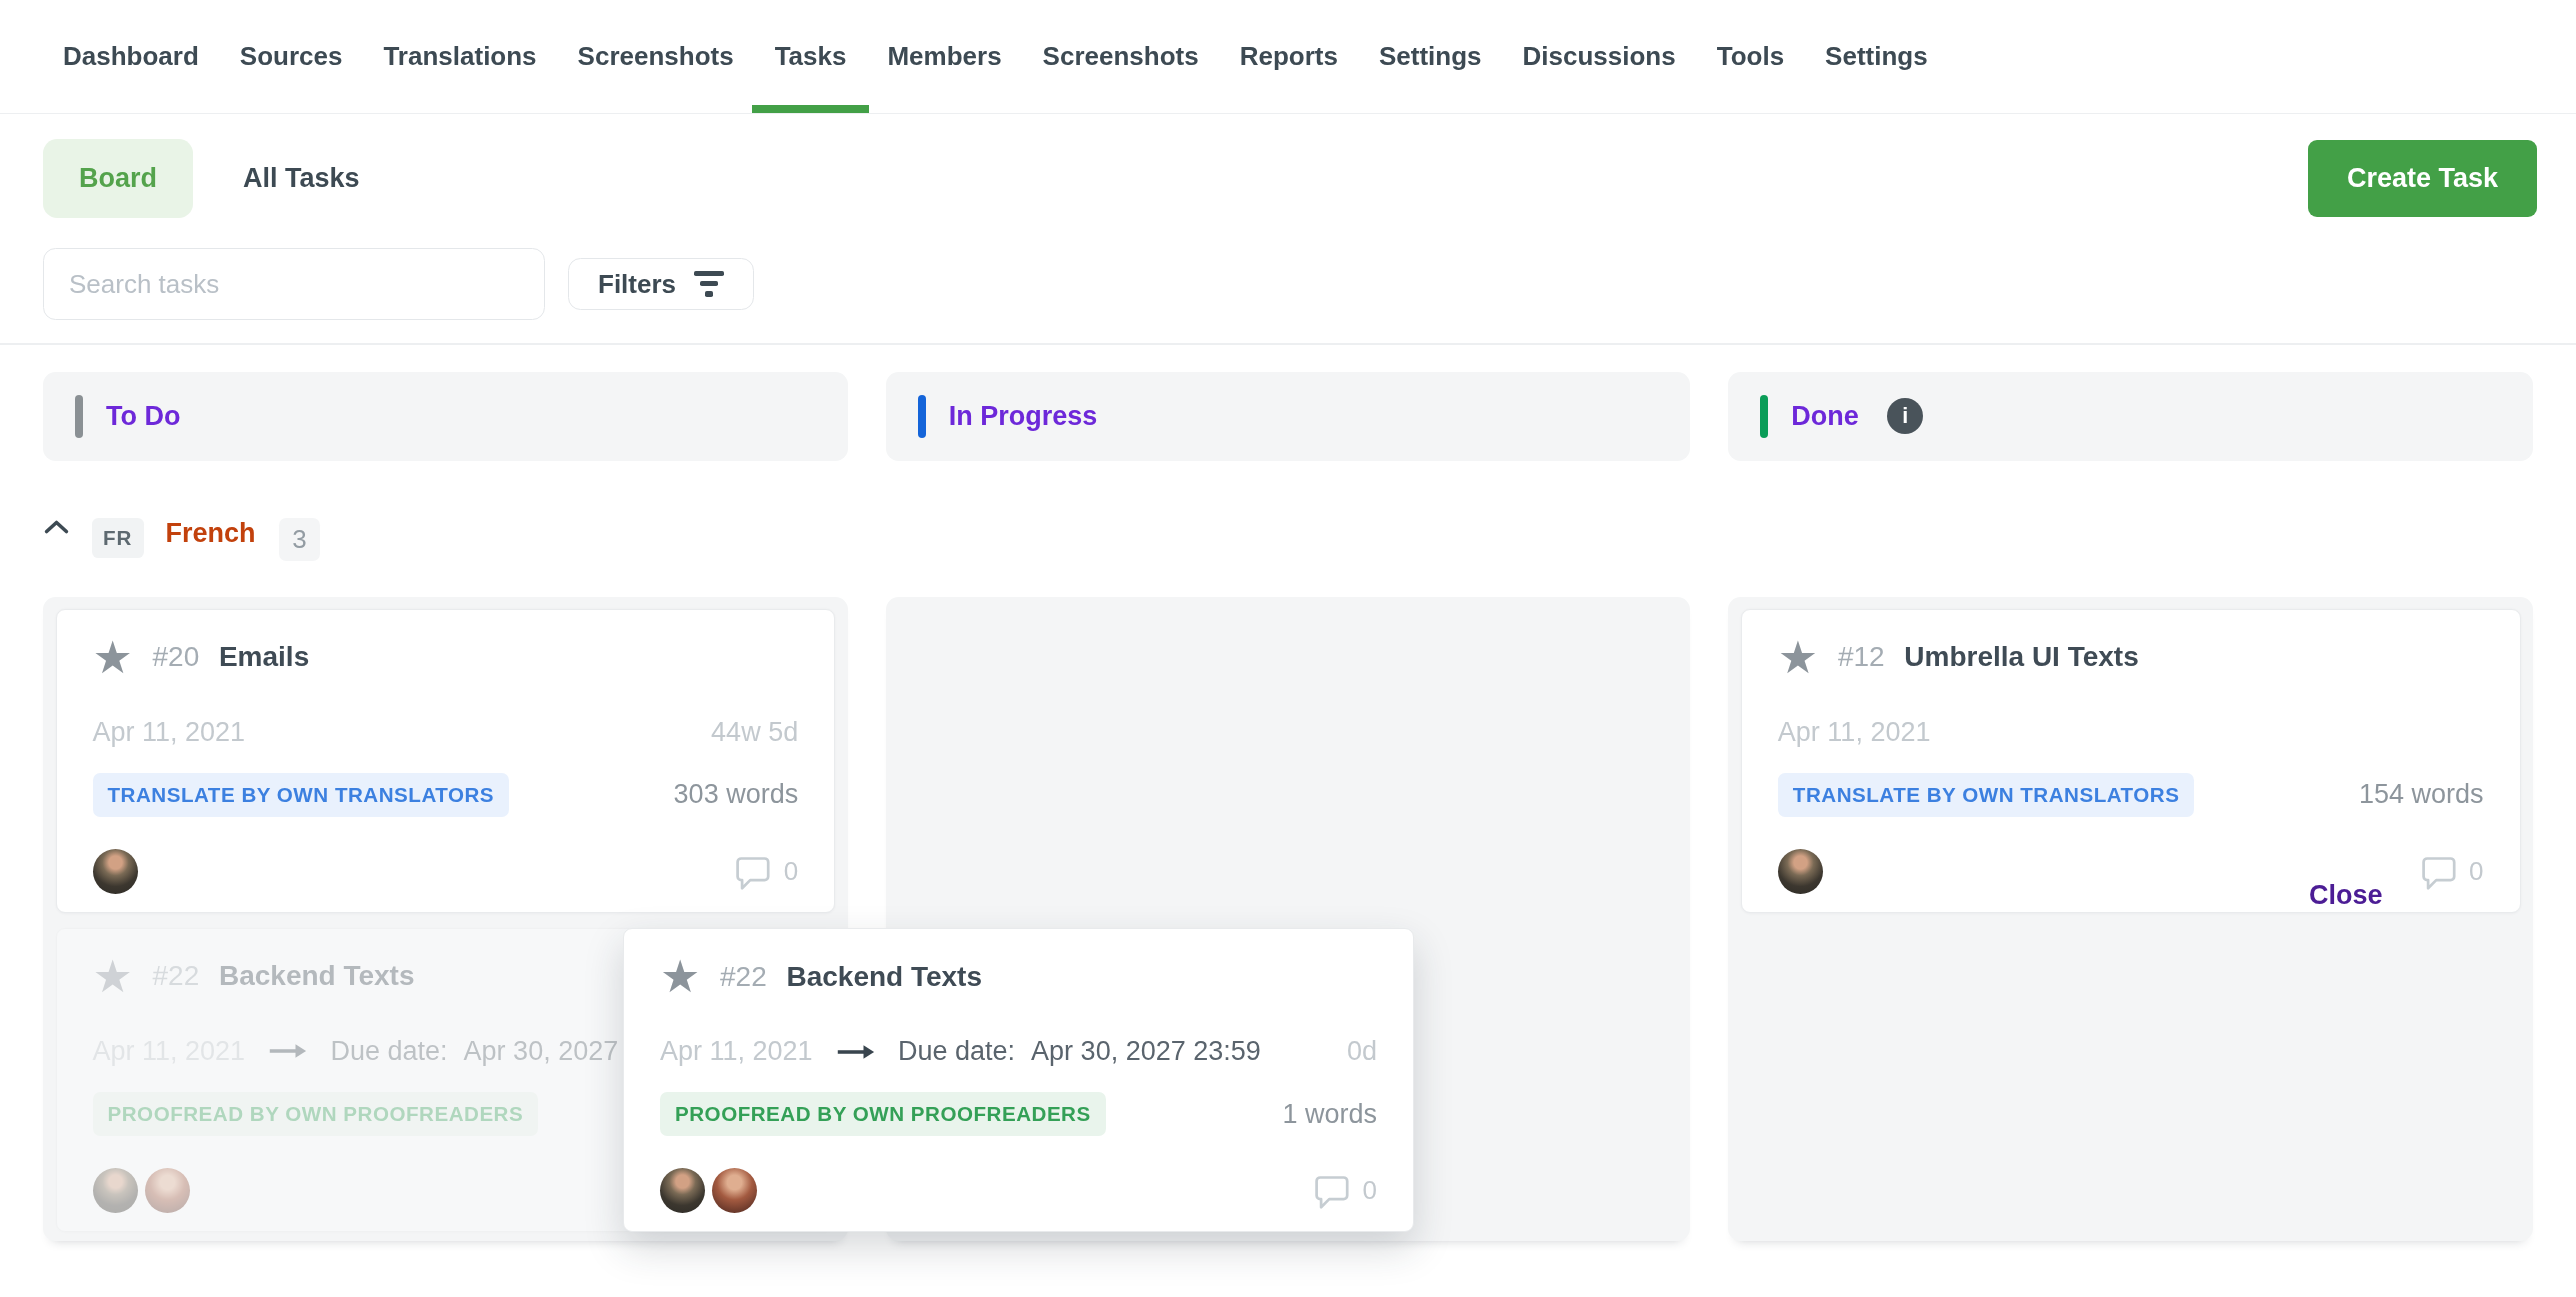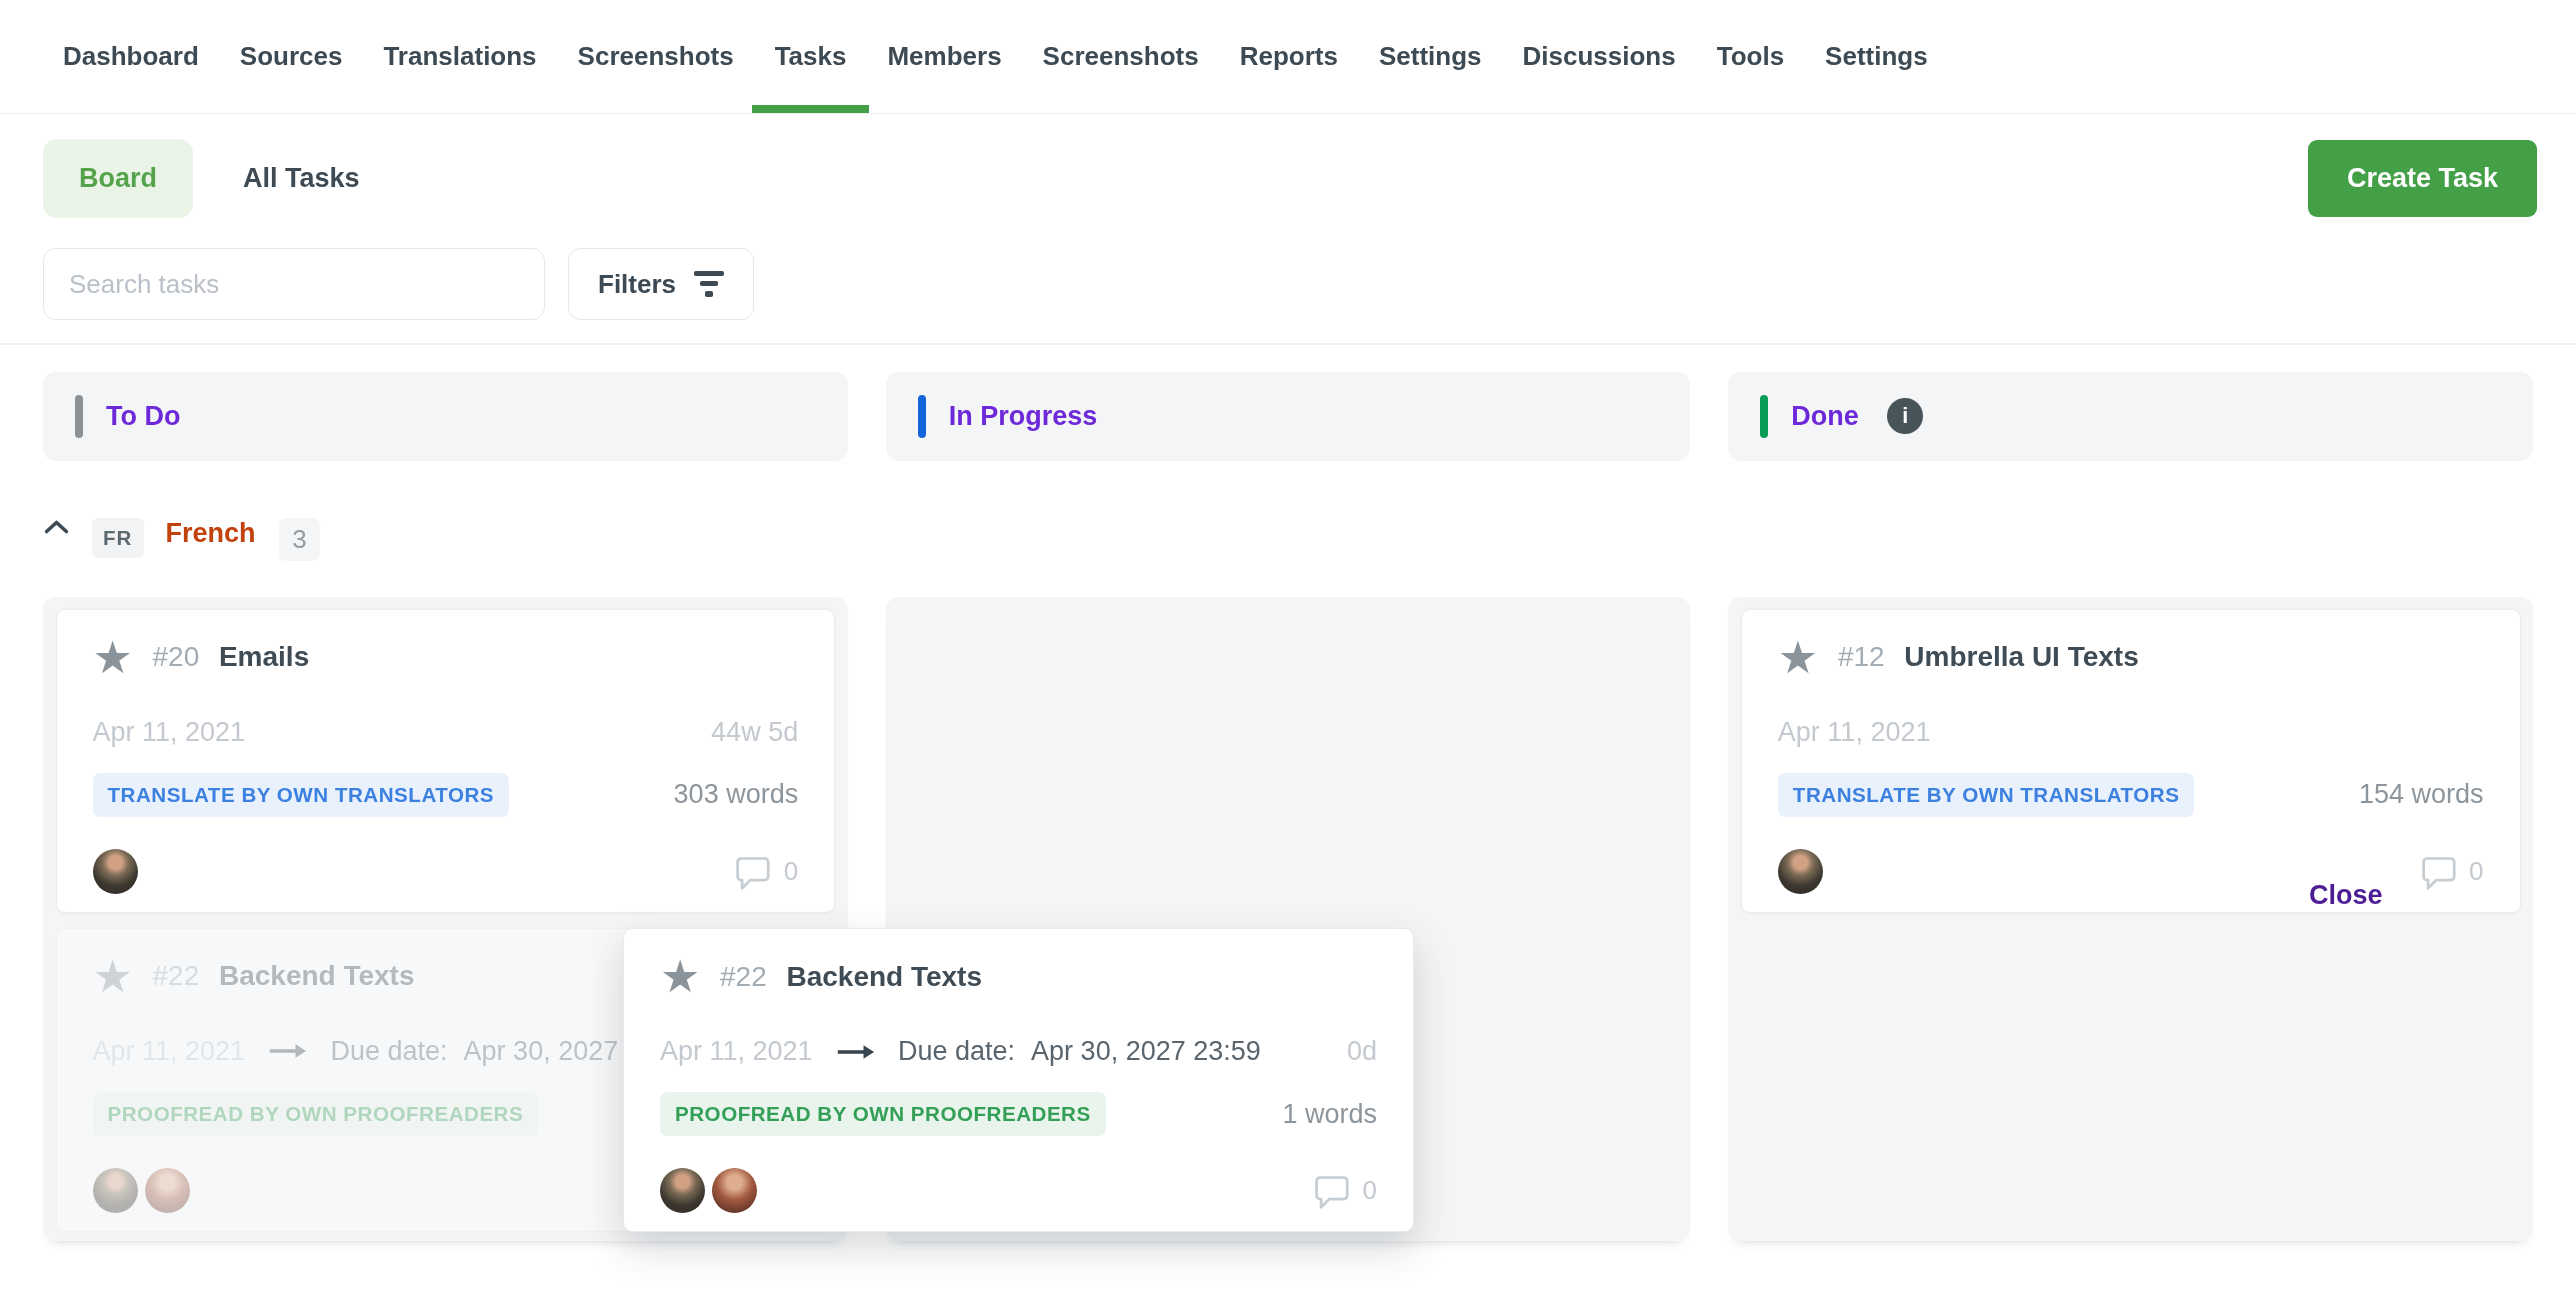--- a/index.html
+++ b/index.html
@@ -22,21 +22,21 @@
   .spacer { flex:1; }
   .btn-create { background:#43a047; color:#ffffff; font-size:27px; font-weight:600;
     padding:23px 39px; border:none; border-radius:9px; cursor:pointer; }
 
   
   .searchrow { display:flex; align-items:center; gap:23px; padding:30px 43px 0; }
   .search-input { width:502px; height:72px; border:1.8px solid #e4e7ea; border-radius:12.5px;
     font-size:26px; padding:0 25px; color:#3d4a53; outline:none;
     font-family:"Liberation Sans", sans-serif; }
   .search-input::placeholder { color:#b9c0c7; }
-  .btn-filters { height:72px; display:flex; align-items:center; gap:18px; padding:0 29px;
+  .btn-filters { height:52px; display:flex; align-items:center; gap:18px; padding:0 29px;
     background:#fff; border:1.8px solid #e4e7ea; border-radius:12.5px;
     font-size:26px; font-weight:600; color:#3d4a53; cursor:pointer; }
   .filter-icon { display:flex; flex-direction:column; align-items:center; gap:5.4px; }
   .filter-icon i { display:block; height:4.5px; background:#3d4a53; border-radius:1.8px; }
   .filter-icon i:nth-child(1){ width:30px; } .filter-icon i:nth-child(2){ width:18px; }
   .filter-icon i:nth-child(3){ width:8px; height:5.4px; }
 
   .divider { height:1.8px; background:#edeff1; margin-top:23px; }
 
   

